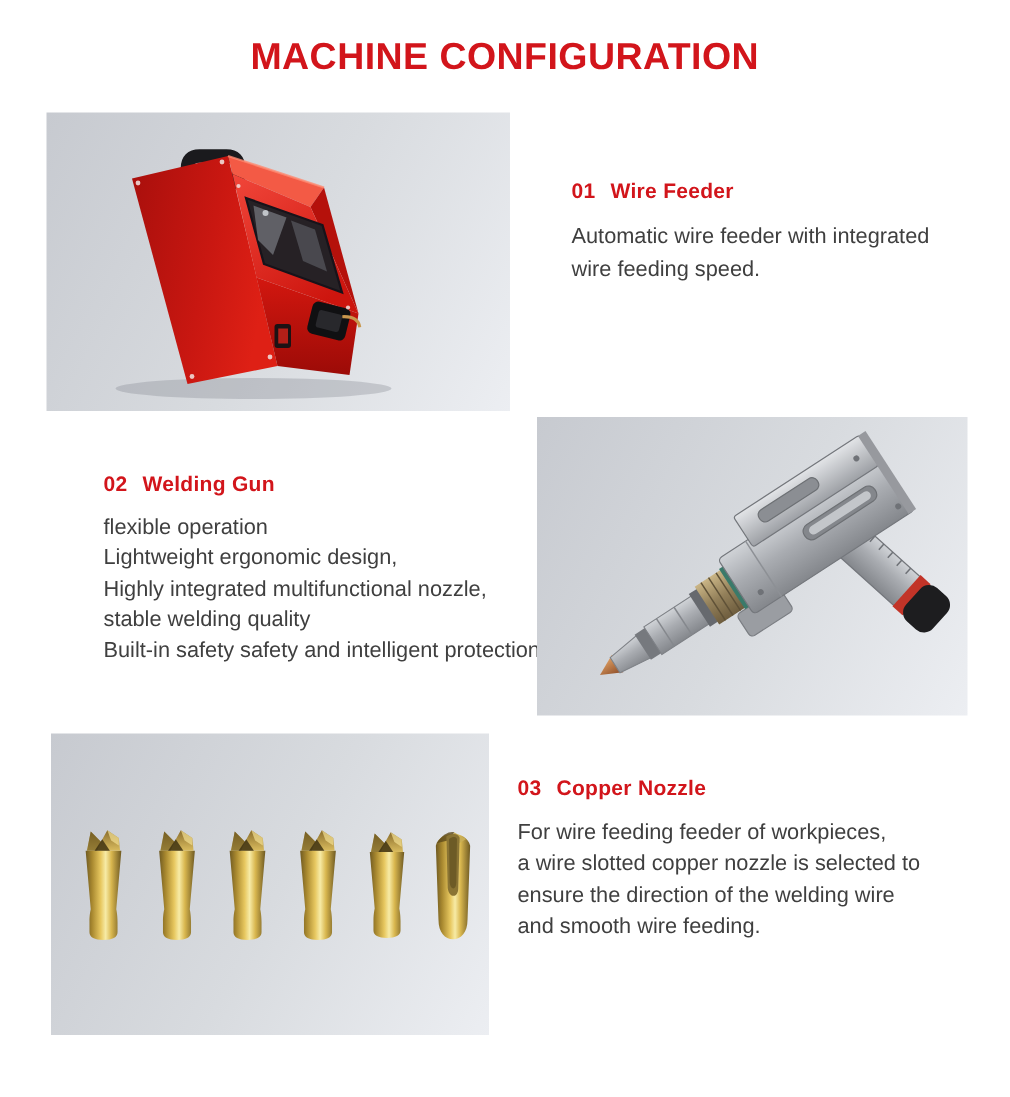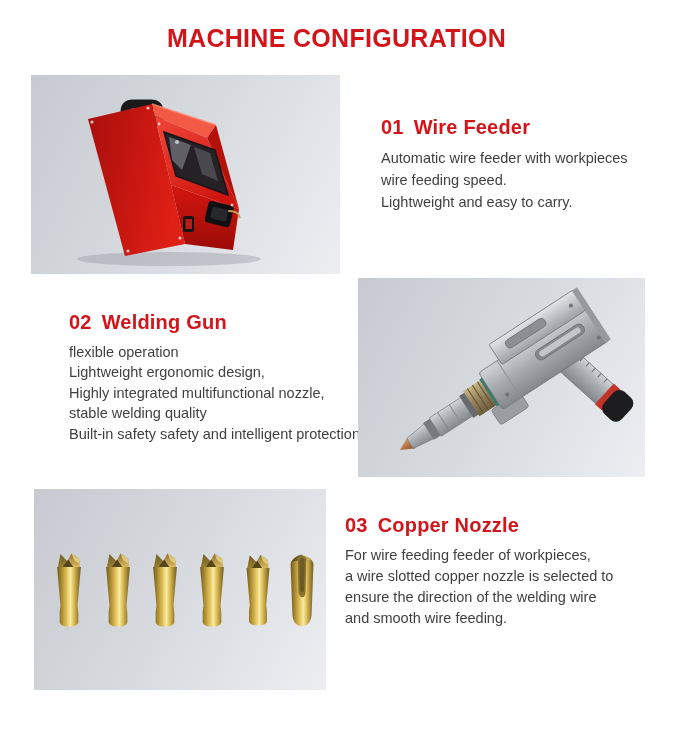--- a/index.html
+++ b/index.html
@@ -22,21 +22,21 @@
     background:linear-gradient(118deg,var(--photo-start) 0%,#d8dbdf 52%,var(--photo-end) 100%);
   }
   .photo1{left:31px;top:75px;width:309px;height:199px;}
   .photo2{left:358px;top:278px;width:287px;height:199px;}
   .photo3{left:34px;top:489px;width:292px;height:201px;}
   .copy{position:absolute;}
   .copy1{left:381px;top:116px;width:280px;}
   .copy2{left:33px;top:311px;width:330px;margin-left:36px;}
   .copy3{left:345px;top:514px;width:325px;}
   .heading{
-    margin:0 0 9px 0;font-size:20px;line-height:22px;font-weight:bold;
+    margin:0 0 9px 0;font-size:14px;line-height:22px;font-weight:bold;
     color:var(--accent);letter-spacing:0.2px;white-space:nowrap;
   }
   .heading .num{margin-right:10px;}
   .copy p{margin:0;font-size:14.5px;color:var(--body-text);white-space:nowrap;}
   .copy1 p{line-height:22px;}
   .copy2 p{line-height:20.4px;}
   .copy3 p{line-height:21px;}
   svg{display:block;}
 </style>
 </head>
@@ -87,23 +87,22 @@
           <circle cx="117" cy="33" r="1.6"></circle>
         <circle cx="97" cy="176" r="1.6"></circle>
           <circle cx="149" cy="163" r="1.6"></circle>
         <circle cx="128" cy="49" r="1.4"></circle>
           <circle cx="201" cy="130" r="1.4"></circle>
       </g>
     </svg>
   </div>
   <div class="copy copy1">
     <h2 class="heading"><span class="num">01</span><span>Wire Feeder</span></h2>
-    <p>Automatic wire feeder with workpieces</p>
+    <p>Automatic wire feeder with integrated</p>
     <p>wire feeding speed.</p>
-    <p>Lightweight and easy to carry.</p>
   </div>
 
   <div class="copy copy2">
     <h2 class="heading"><span class="num">02</span><span>Welding Gun</span></h2>
     <p>flexible operation</p>
     <p>Lightweight ergonomic design,</p>
     <p>Highly integrated multifunctional nozzle,</p>
     <p>stable welding quality</p>
     <p>Built-in safety safety and intelligent protection</p>
   </div>

